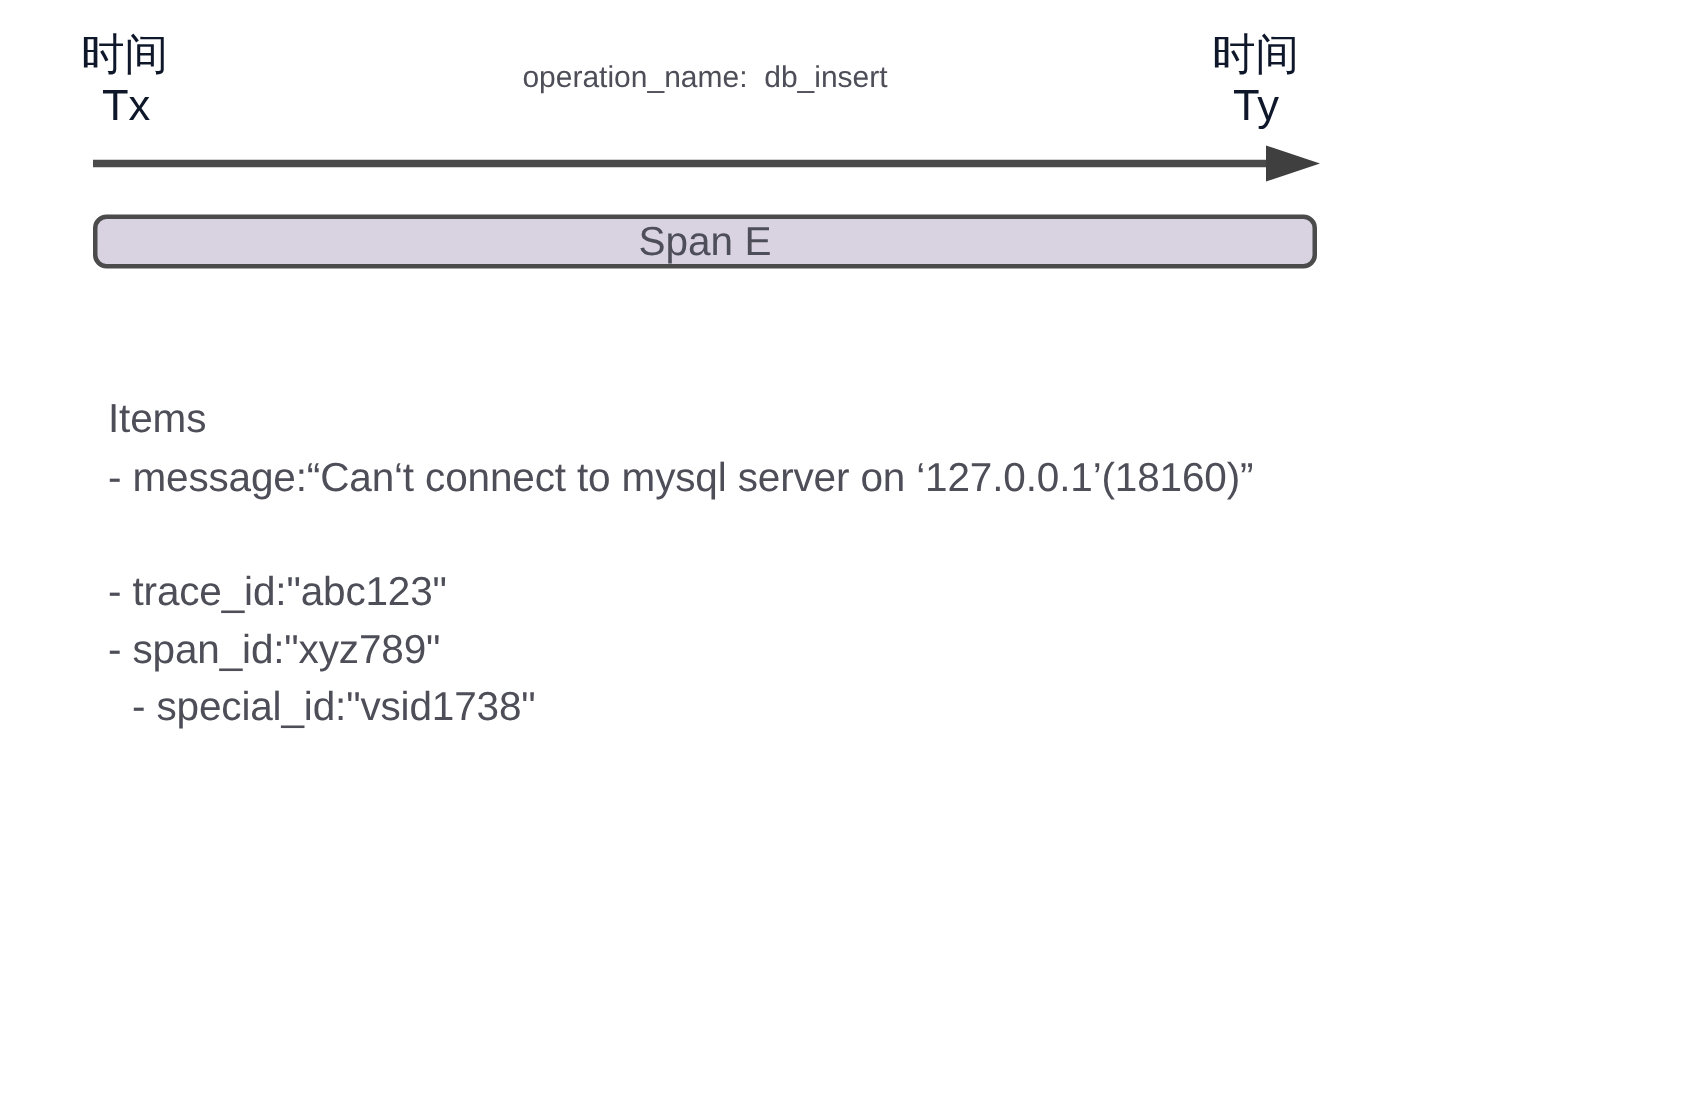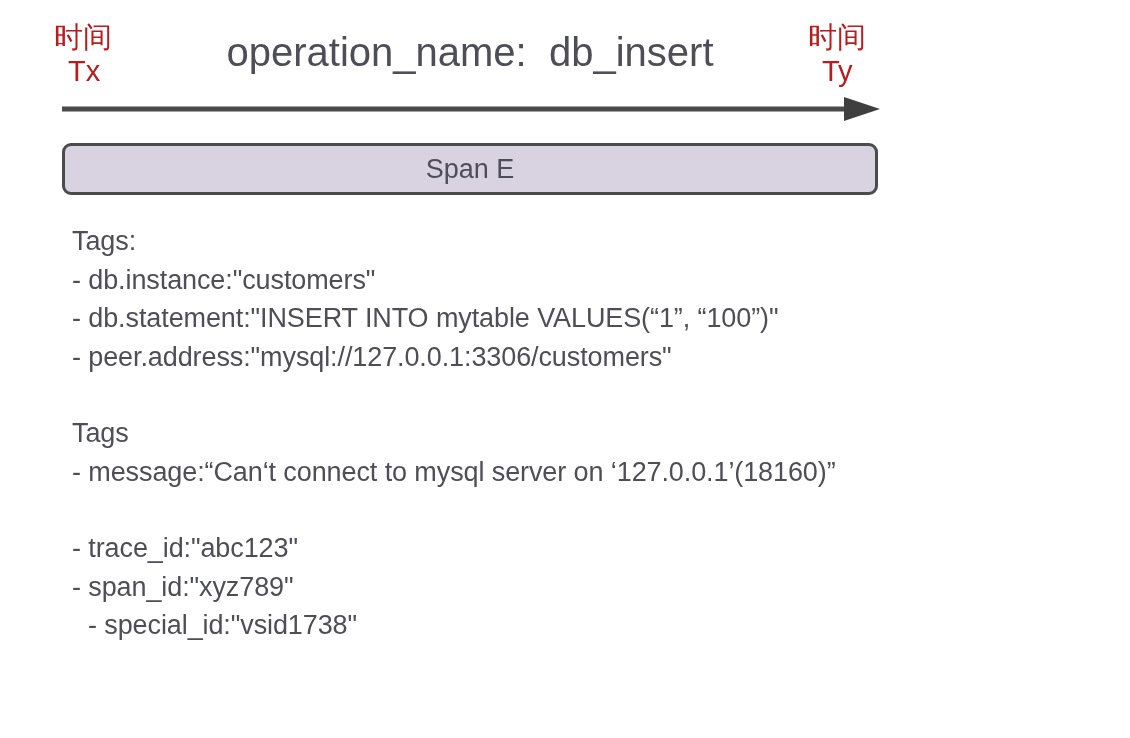--- a/index.html
+++ b/index.html
@@ -18,21 +18,21 @@
 
   
   .timeline {
     position: relative;
     height: 125px;
   }
   .time-label {
     position: absolute;
     font-size: 29px;
     line-height: 34px;
-    color: #b91c1c;
+    color: #0f172a;
     text-align: left;
     white-space: nowrap;
   }
   .time-label .cn {
     display: block;
   }
   .time-label .ab {
     display: block;
     padding-left: 14px;
   }
@@ -43,40 +43,40 @@
   .time-label-right {
     left: 808px;
     top: 20px;
   }
   .op-name {
     position: absolute;
     left: 0;
     top: 34px;
     width: 940px;
     text-align: center;
-    font-size: 40px;
+    font-size: 20px;
     line-height: 36px;
     color: #4e4e59;
     white-space: pre;
   }
   .axis {
     position: absolute;
     left: 62px;
     top: 96px;
     width: 818px;
     height: 26px;
   }
 
   
   .span-bar {
     position: absolute;
     left: 62px;
     top: 143px;
     width: 816px;
-    height: 52px;
+    height: 36px;
     box-sizing: border-box;
     background: #d9d3e1;
     border: 3px solid #4b4b4b;
     border-radius: 9px;
     display: flex;
     align-items: center;
     justify-content: center;
   }
   .span-bar-label {
     font-size: 27px;
@@ -128,31 +128,25 @@
   </svg>
 
 </div>
 
 <div class="span-bar">
   <span class="span-bar-label">Span E</span>
 </div>
 
 <div class="details">
 
-  <div>
-    <div class="det-line">Tags:</div>
-    <div class="det-line">- db.instance:"customers"</div>
-    <div class="det-line">- db.statement:"INSERT INTO mytable VALUES(“1”, “100”)"</div>
-    <div class="det-line">- peer.address:"mysql://127.0.0.1:3306/customers"</div>
-  </div>
 
   <div class="det-gap"></div>
 
   <div>
-    <div class="det-line">Tags</div>
+    <div class="det-line">Items</div>
     <div class="det-line">- message:“Can‘t connect to mysql server on ‘127.0.0.1’(18160)”</div>
   </div>
 
   <div class="det-gap"></div>
 
   <div>
     <div class="det-line">- trace_id:"abc123"</div>
     <div class="det-line">- span_id:"xyz789"</div>
     <div class="det-line indent">- special_id:"vsid1738"</div>
   </div>

